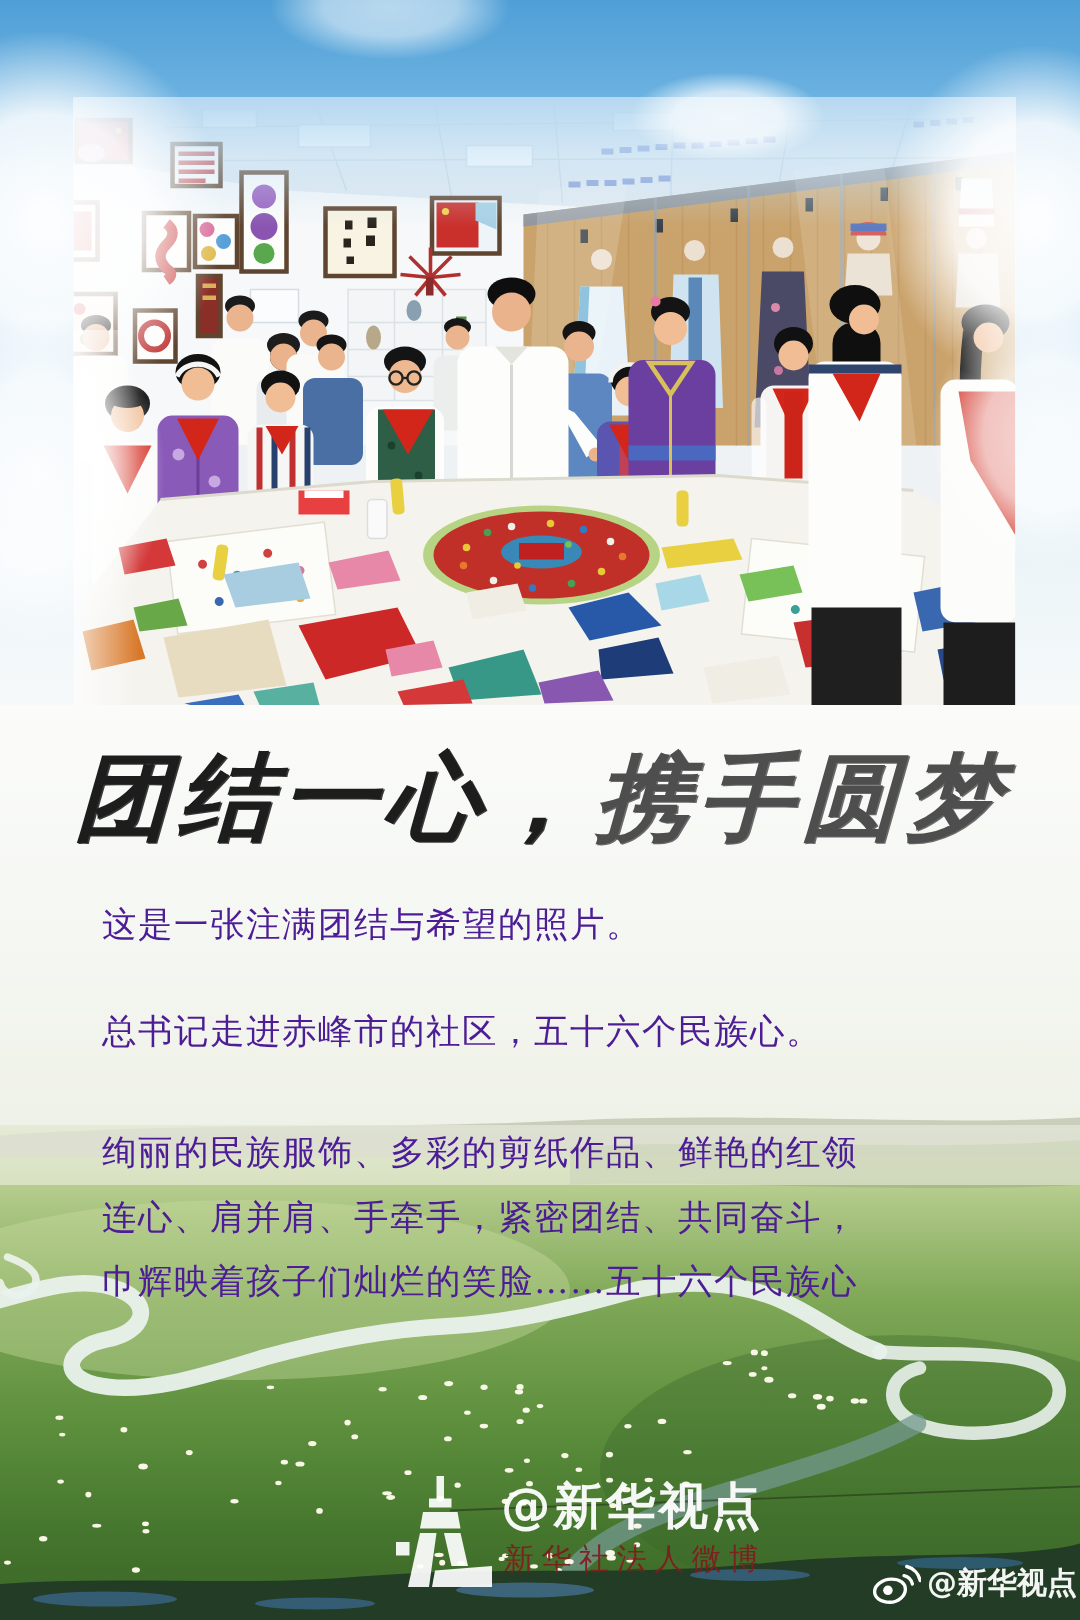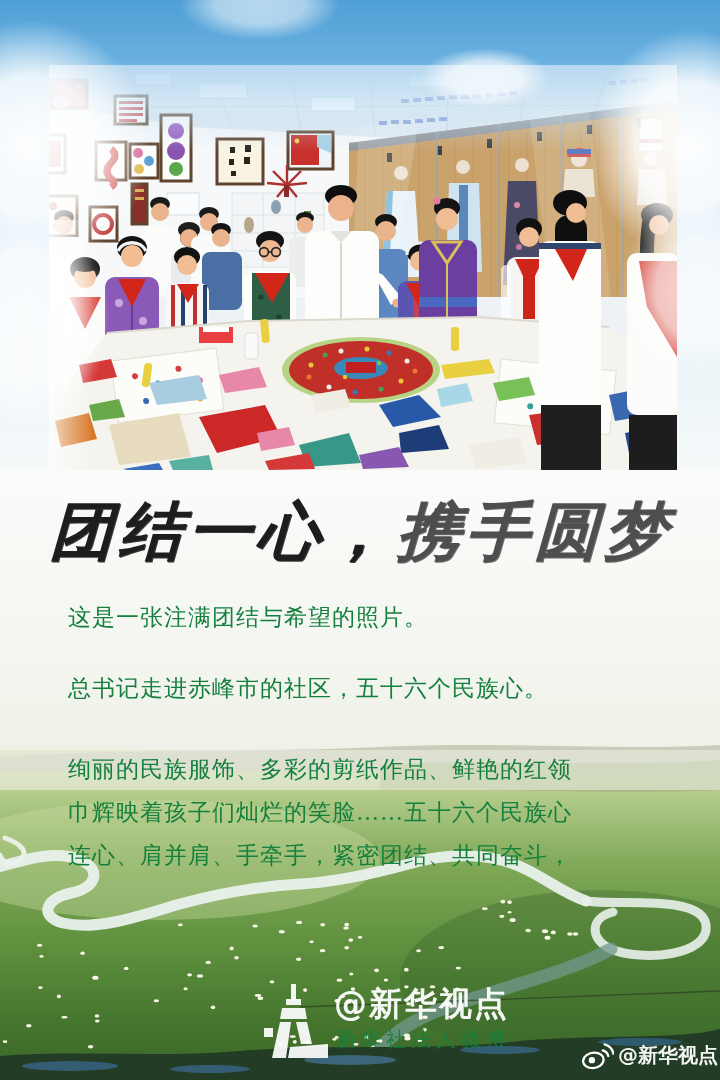--- a/index.html
+++ b/index.html
@@ -20,29 +20,29 @@
     background:linear-gradient(180deg,rgba(180,215,240,0.95) 0%,rgba(201,228,246,0.55) 45%,rgba(220,238,250,0) 100%);}
   .photo-fade-left{left:49px;top:220px;width:44px;height:250px;pointer-events:none;
     background:linear-gradient(90deg,rgba(255,255,255,0.75),rgba(255,255,255,0));}
   
   .title{left:50px;top:488px;width:620px;height:92px;display:flex;align-items:flex-start;
     font-style:italic;font-weight:900;font-size:63px;line-height:86px;letter-spacing:6px;
     transform:skewX(-2deg);white-space:nowrap;}
   .title .t1{color:#1d1d1d;text-shadow:1px 1px 0 #3a3a3a;}
   .title .t2{color:#4e4e4e;text-shadow:1px 1px 0 #6b6b6b;margin-left:2px;}
   
-  .para{position:absolute;left:68px;width:600px;color:#15803d;font-size:23px;letter-spacing:1px;}
+  .para{position:absolute;left:68px;width:600px;color:#4c1d95;font-size:23px;letter-spacing:1px;}
   .para .line{height:43px;line-height:43px;white-space:nowrap;}
   .p1{top:596px;} .p2{top:667px;} .p3{top:748px;}
   
   .footer{left:0;top:980px;width:720px;height:80px;pointer-events:none;}
   .xh-icon{position:absolute;left:260px;top:4px;width:68px;height:76px;opacity:.92;}
   .f-handle{position:absolute;left:334px;top:2px;color:#fff;opacity:.95;font-weight:bold;
     font-size:33px;letter-spacing:2px;white-space:nowrap;font-family:"DejaVu Sans","Liberation Sans",sans-serif;}
-  .f-sub{position:absolute;left:336px;top:46px;color:#15803d;opacity:.92;font-size:20px;letter-spacing:5px;
+  .f-sub{position:absolute;left:336px;top:46px;color:#7f1d1d;opacity:.92;font-size:20px;letter-spacing:5px;
     white-space:nowrap;font-family:Liberation Mono, monospace;}
   
   .wm{left:580px;top:1038px;width:140px;height:36px;pointer-events:none;}
   .wm-icon{position:absolute;left:2px;top:4px;width:32px;height:28px;}
   .wm-text{position:absolute;left:38px;top:4px;color:#fff;opacity:.95;font-size:20px;font-weight:bold;
     white-space:nowrap;font-family:"DejaVu Sans","Liberation Sans",sans-serif;}
 </style>
 </head>
 <body>
 
@@ -584,22 +584,22 @@
   </div>
 
   <div class="para p1">
     <div class="line">这是一张注满团结与希望的照片。</div>
   </div>
   <div class="para p2">
     <div class="line">总书记走进赤峰市的社区，五十六个民族心。</div>
   </div>
   <div class="para p3">
     <div class="line">绚丽的民族服饰、多彩的剪纸作品、鲜艳的红领</div>
+    <div class="line">连心、肩并肩、手牵手，紧密团结、共同奋斗，</div>
     <div class="line">巾辉映着孩子们灿烂的笑脸……五十六个民族心</div>
-    <div class="line">连心、肩并肩、手牵手，紧密团结、共同奋斗，</div>
   </div>
 
   <div class="abs footer">
     <svg class="xh-icon" viewBox="0 0 68 76">
       <g fill="#ffffff">
         <rect x="31" y="0" width="5" height="15"></rect>
         <polygon points="26,15 41,15 41,21 26,21"></polygon>
         <polygon points="22,24 45,24 47,35 20,35"></polygon>
         <polygon points="20,38 31,38 26,74 12,74"></polygon>
         <polygon points="36,38 47,38 52,60 41,60"></polygon>

